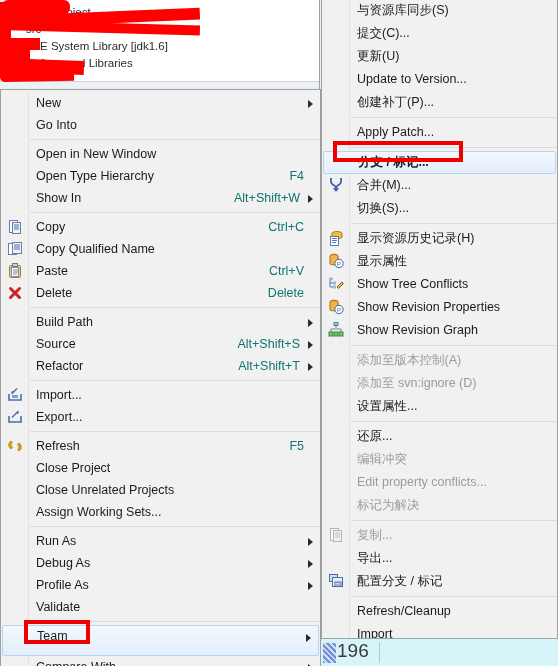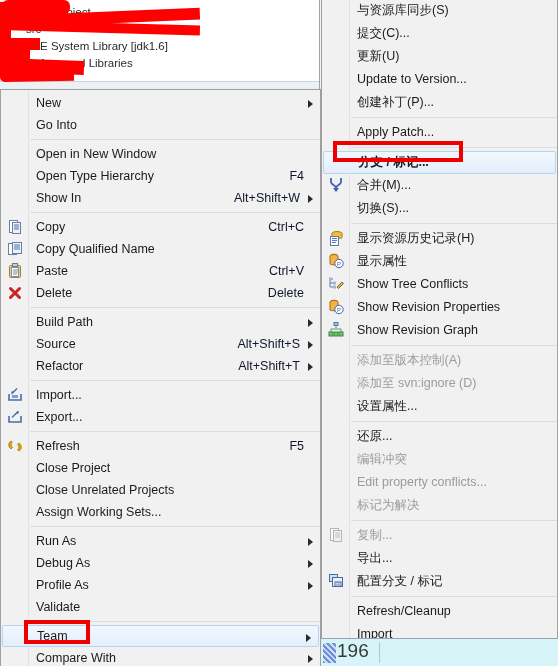--- a/index.html
+++ b/index.html
@@ -59,36 +59,36 @@
     height: 22px;
     line-height: 22px;
     padding-left: 35px;
     padding-right: 8px;
     white-space: nowrap;
     cursor: default;
   }
   .mi .label { display: inline-block; vertical-align: top; }
   .mi .accel {
     position: absolute; right: 16px; top: 0;
-    color: #0f172a; font-size: 12.5px;
+    color: #0f766e; font-size: 12.5px;
   }
   .mi.has-arrow .accel { right: 20px; text-align: center; }
   .mi .arrow {
     position: absolute; right: 7px; top: 8px;
     width: 0; height: 0;
     border-top: 4px solid transparent;
     border-bottom: 4px solid transparent;
     border-left: 5px solid #2a2a2a;
   }
   .mi.disabled .label, .mi.disabled .accel { color: #9b9b9b; }
   .mi.selected {
     background: linear-gradient(to bottom, #f3f8fd, #e3eefb);
     border: 1px solid #b6d4f2;
     border-radius: 2px;
-    height: 22px; line-height: 20px;
+    height: 31px; line-height: 20px;
     padding-left: 34px;
     margin: 0 1px;
   }
   .sep {
     height: 1px; margin: 3px 0 3px 29px; background: #dcdcdc;
   }
   .mi .ico {
     position: absolute; left: 6px; top: 3px;
     width: 16px; height: 16px;
   }

